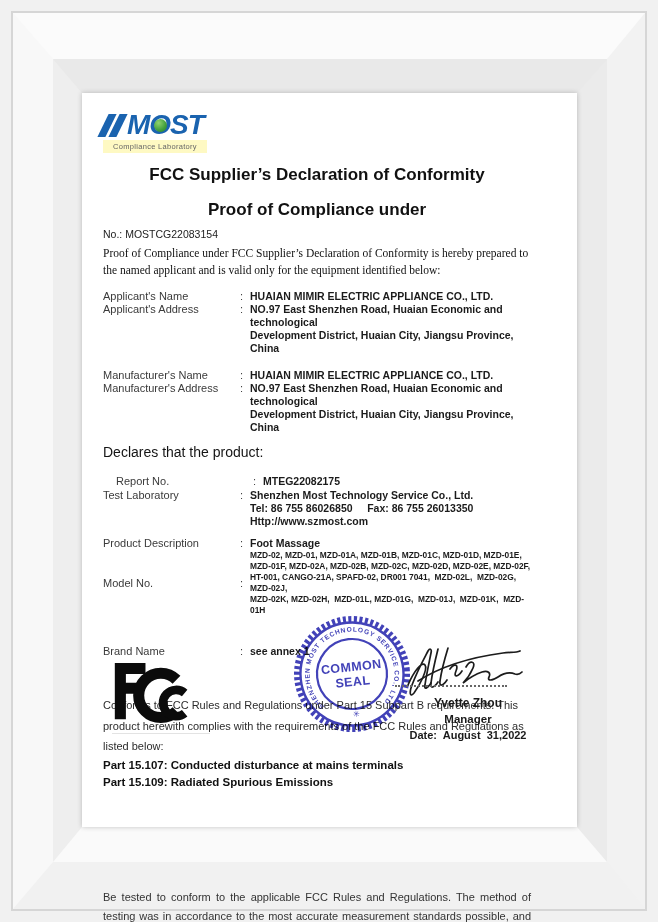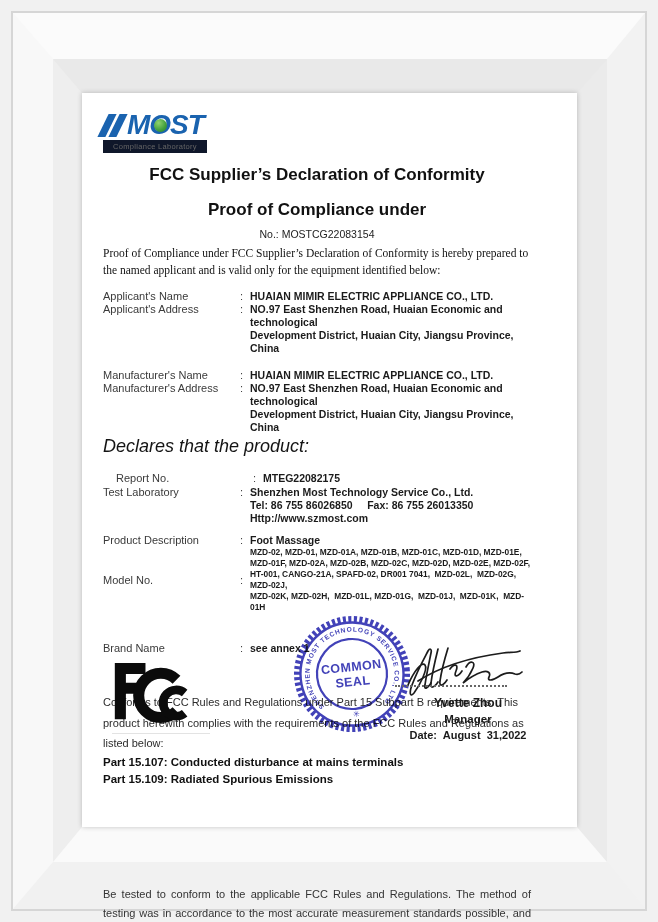--- a/index.html
+++ b/index.html
@@ -28,36 +28,36 @@
     color:#222;
   }
   
   .logo{display:flex;align-items:flex-end;height:30px;}
   .logo-bars{display:flex;align-items:flex-end;margin-right:2px;}
   .bar{width:8px;height:23px;background:#1a63af;transform:skewX(-26deg);margin-right:3px;}
   .logo-text{font-style:italic;font-weight:900;font-size:28px;line-height:24px;color:#1a63af;letter-spacing:-1px;white-space:nowrap;}
   .logo-o-wrap{position:relative;display:inline-block;}
   .globe{position:absolute;left:5px;top:6px;width:13px;height:13px;border-radius:50%;
     background:radial-gradient(circle at 35% 30%,#8fd36e,#3f9e3b 60%,#2e7d2e);}
-  .logo-sub{width:104px;background:#0f172a;color:#666;font-size:7.5px;text-align:center;padding:2px 0;margin-top:3px;letter-spacing:.3px;}
+  .logo-sub{width:104px;background:#fef9c3;color:#666;font-size:7.5px;text-align:center;padding:2px 0;margin-top:3px;letter-spacing:.3px;}
   
   .title{text-align:center;font-weight:bold;color:#111;font-size:17px;line-height:22px;}
   .t1{margin-top:13px;}
   .t2{margin-top:11px;}
-  .doc-no{text-align:center;font-size:10.5px;color:#222;margin-top:7px;}
+  .doc-no{text-align:left;font-size:10.5px;color:#222;margin-top:7px;}
   .intro{font-family:"Liberation Serif",serif;font-size:11.5px;line-height:17px;color:#111;margin-top:5px;}
   
   .row{display:flex;align-items:flex-start;font-size:11px;line-height:13px;color:#3a3a3a;}
   .row .lbl{width:137px;flex:none;}
   .row .cln{width:10px;flex:none;color:#444;}
   .row .val{font-weight:bold;color:#1b1b1b;font-size:10.5px;}
   .val .vline{display:block;}
   .party-1{margin-top:11px;}
   .party-2{margin-top:14px;}
-  .declares{font-size:18px;color:#141414;margin-top:2px;font-style:italic;}
+  .declares{font-size:14px;color:#141414;margin-top:10px;}
   .prod-report{margin-top:15px;padding-left:13px;}
   .prod-lab{margin-top:1px;}
   .prod-desc{margin-top:9px;}
   .prod-models{align-items:center;}
   .prod-models .val{font-size:8.4px;line-height:11px;}
   .prod-brand{margin-top:29px;}
   .pre{white-space:pre-wrap;}
   
   .conf-para{font-size:11px;line-height:20.5px;color:#2c2c2c;margin-top:37px;}
   .part-line{font-size:11.5px;font-weight:bold;color:#111;line-height:17.5px;}

